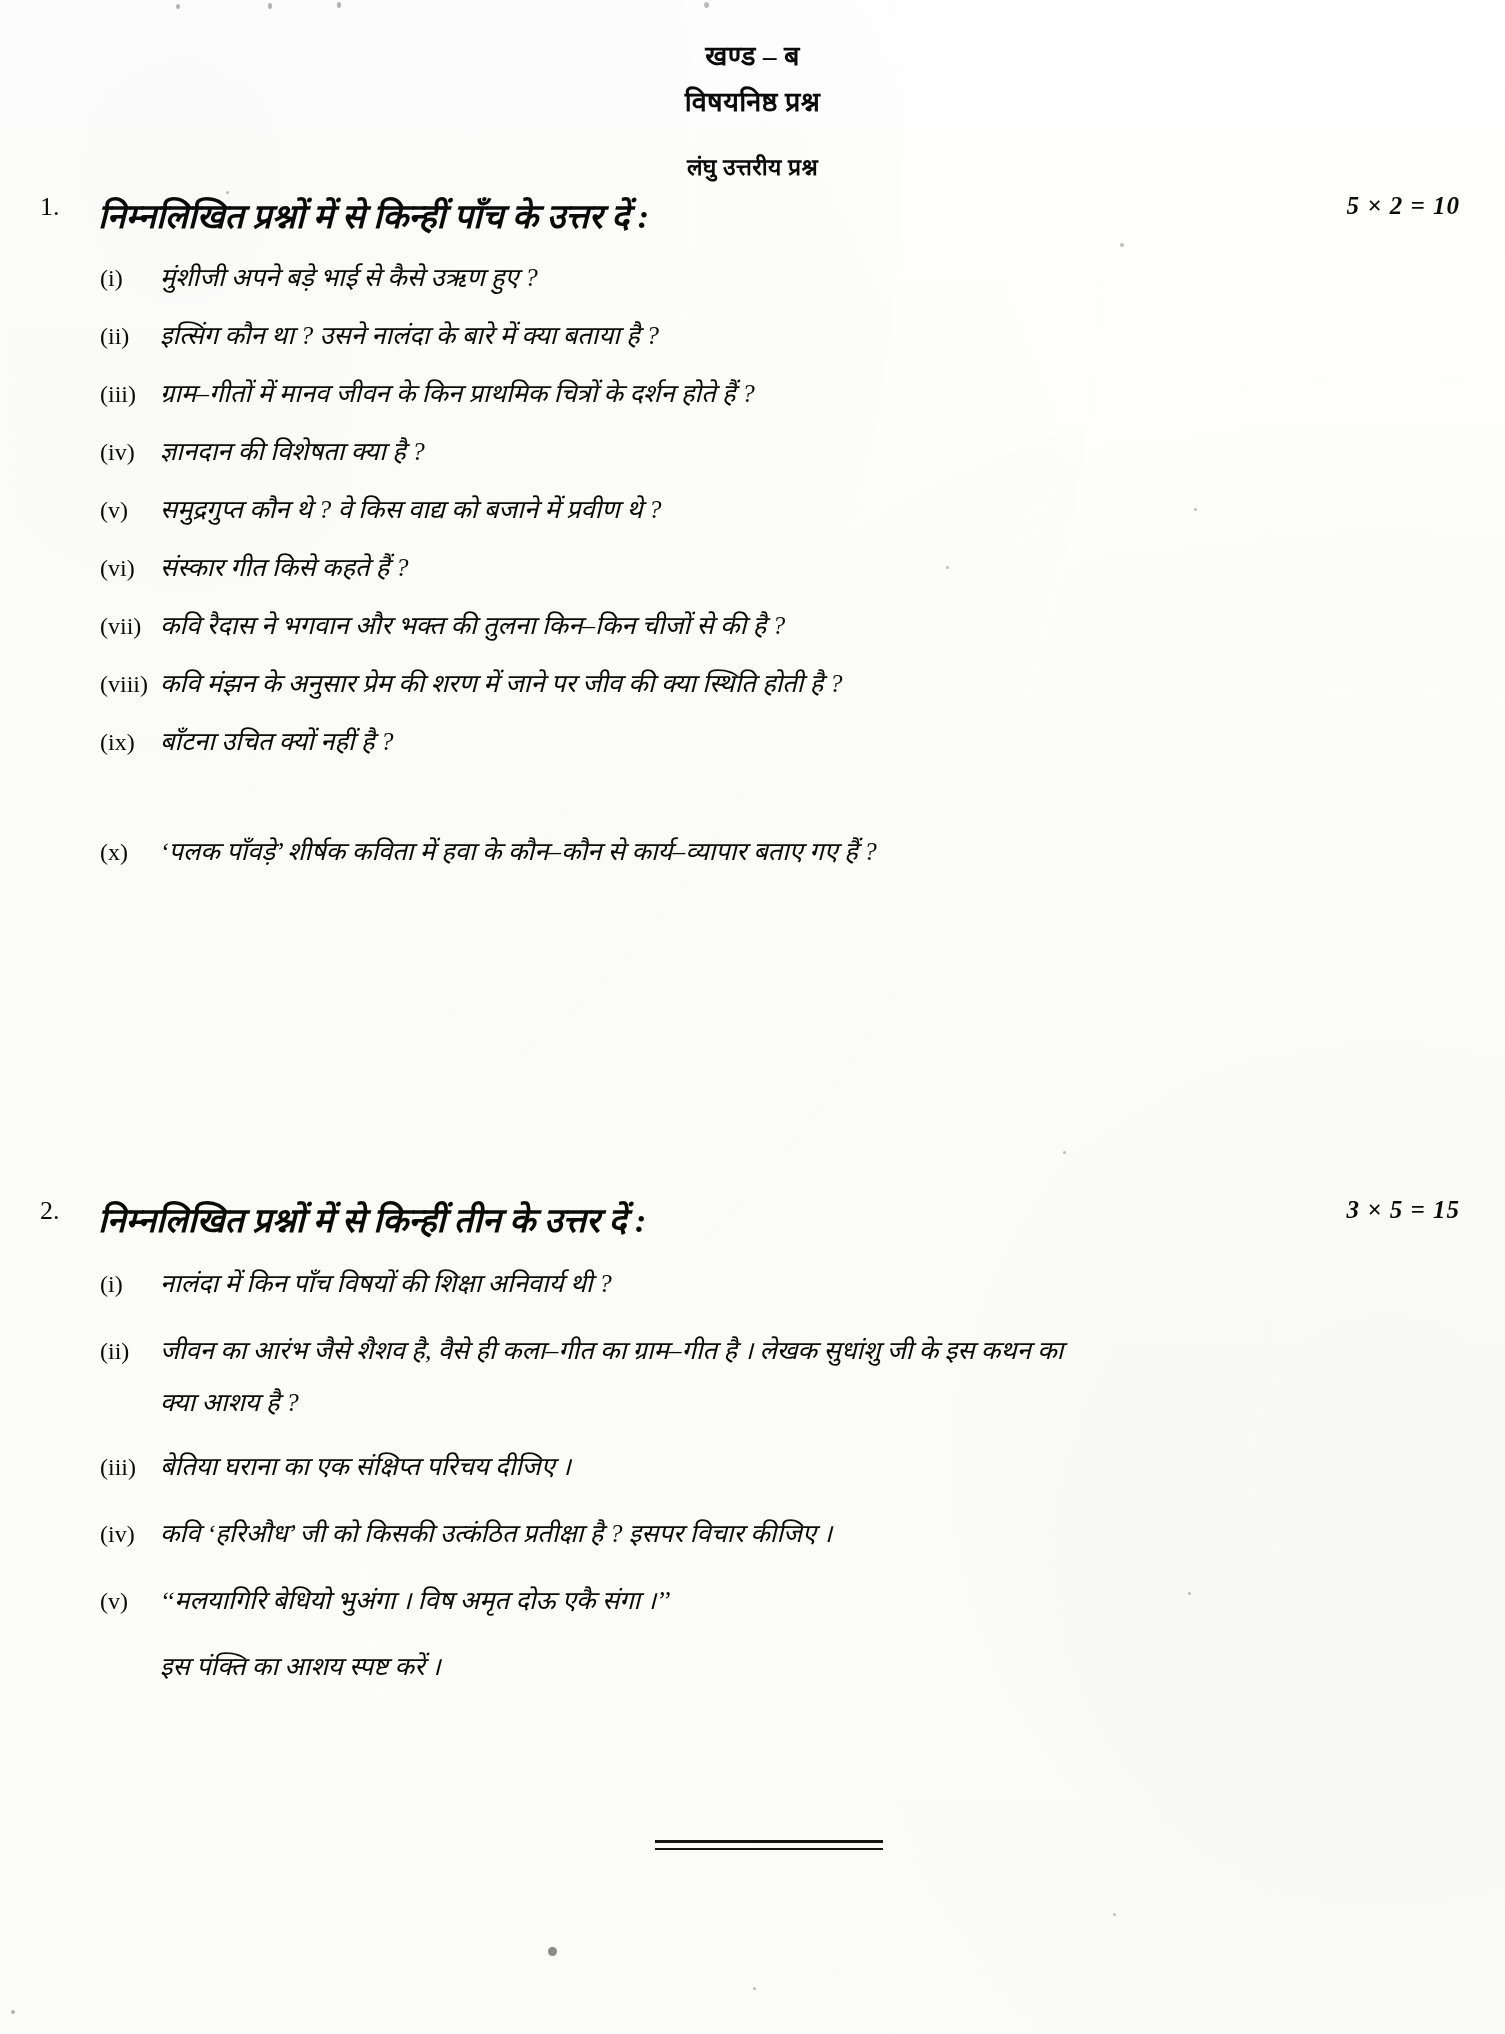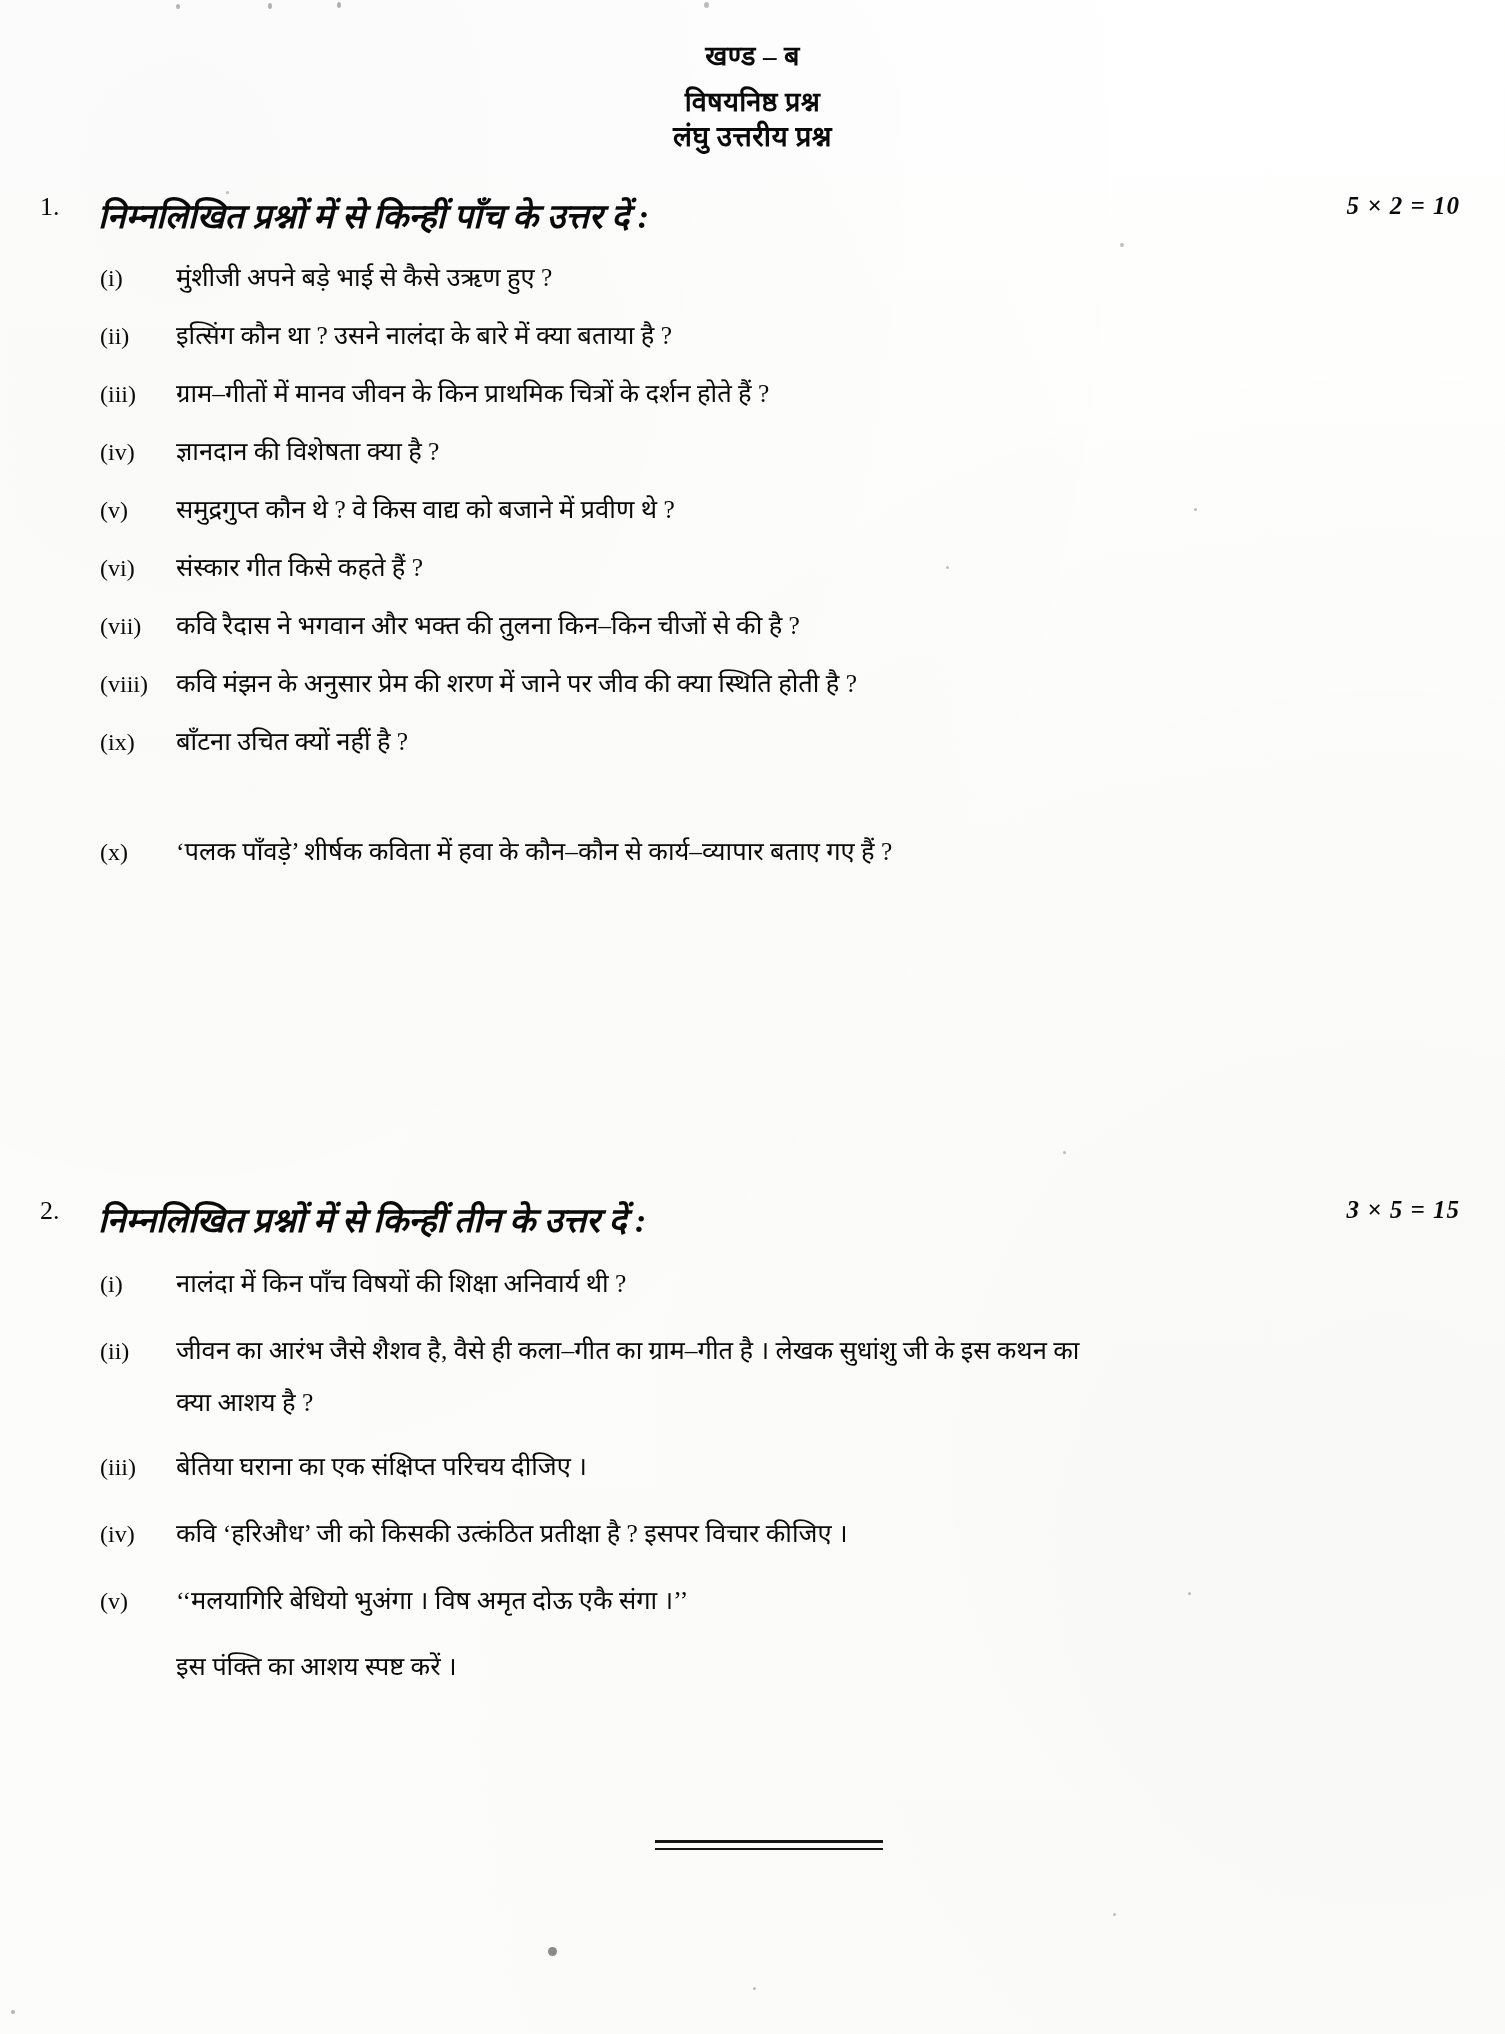--- a/index.html
+++ b/index.html
@@ -42,21 +42,21 @@
   .center-head {
     position: absolute;
     left: 0;
     width: 100%;
     text-align: center;
     font-weight: 700;
     letter-spacing: .4px;
   }
   .head-khand   { top: 36px;  font-size: 27px; }
   .head-vishay  { top: 82px;  font-size: 27px; }
-  .head-laghu   { top: 116px; font-size: 28px; }
+  .head-laghu   { top: 150px; font-size: 23px; }
   .head-dirgh   { top: 1134px; font-size: 25px; }
 
   
   .qblock {
     position: absolute;
     left: 0;
     width: 1505px;
   }
   .qnum {
     position: absolute;
@@ -92,22 +92,23 @@
   }
   .item .label {
     position: absolute;
     left: 0;
     top: 0;
     width: 62px;
     font-size: 24px;
   }
   .item .body {
     display: block;
-    margin-left: 76px;
+    margin-left: 60px;
     padding-left: 0;
+    font-style: italic;
   }
   .item .body .ln { display: block; }
 
   
   .end-rule {
     position: absolute;
     left: 655px;
     width: 228px;
     top: 1840px;
   }

